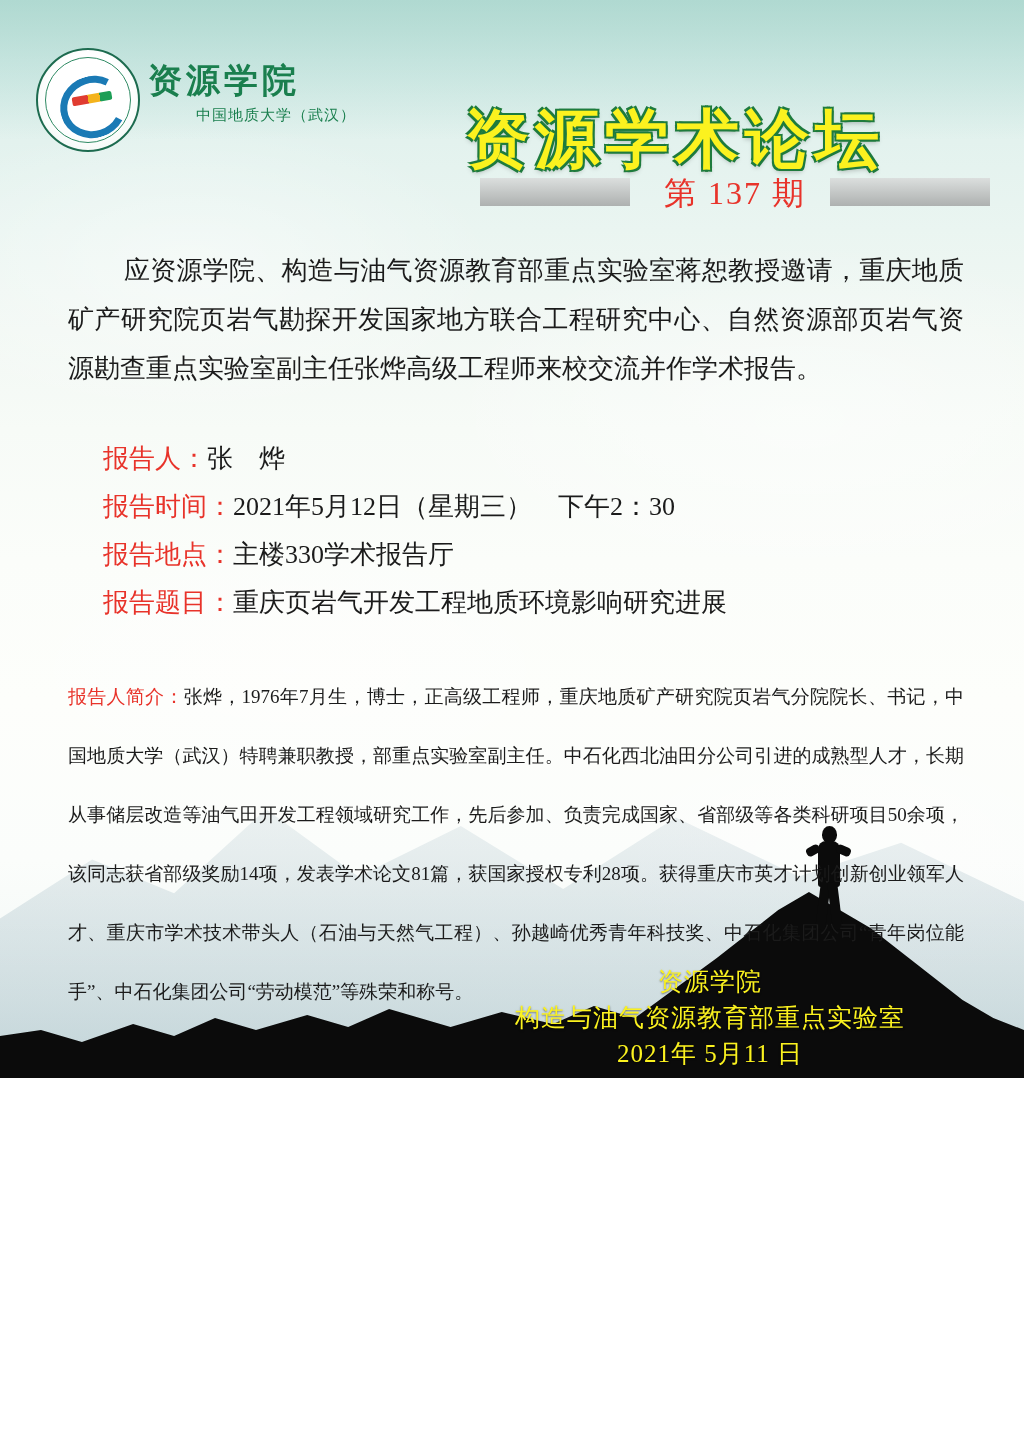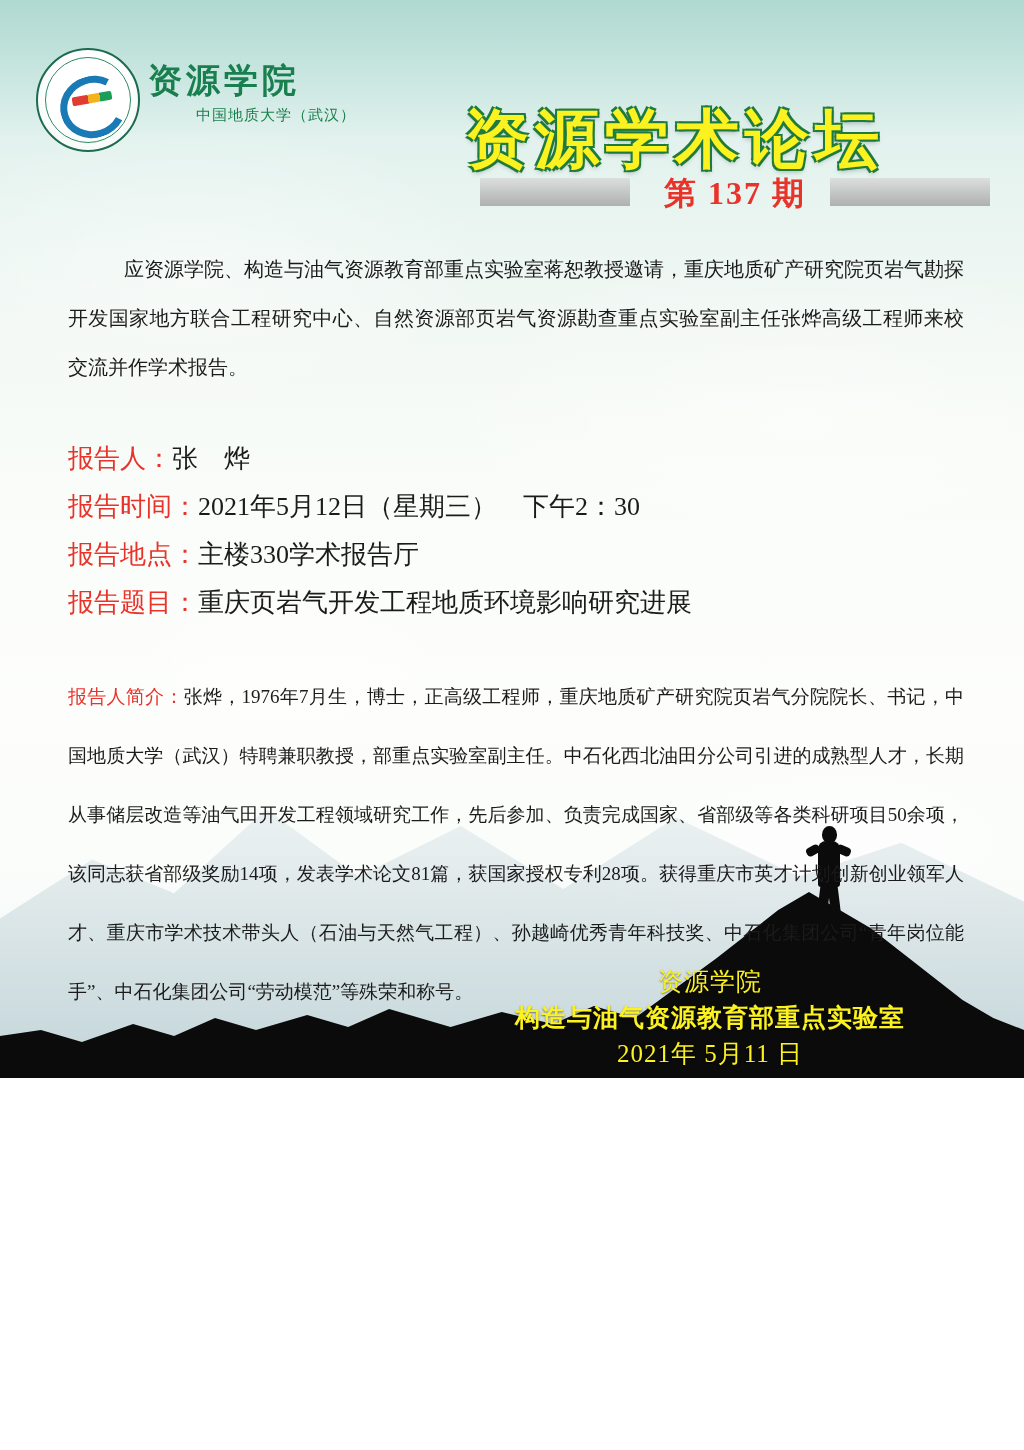--- a/index.html
+++ b/index.html
@@ -160,49 +160,50 @@
     opacity: 0.75;
   }
   .issue-band .band-left { left: 0; width: 150px; }
   .issue-band .band-right { right: 0; width: 160px; }
   .issue-text {
     position: absolute;
     left: 0; right: 0;
     top: 0;
     text-align: center;
     font-size: 32px;
-    font-weight: bold;
+    font-weight: normal;
     color: #e8332a;
     letter-spacing: 2px;
     font-family: "Liberation Serif", "DejaVu Serif", serif;
   }
 
   
   .content {
     position: absolute;
     left: 68px;
     top: 246px;
     width: 896px;
   }
   .para {
-    font-size: 20px;
+    font-size: 26px;
     line-height: 49px;
     color: #1b1b1b;
     text-align: justify;
-    font-family: Liberation Mono, monospace;
+    font-family: Liberation Sans, sans-serif;
   }
   .para.indent { text-indent: 56px; }
 
   .info-block { margin-top: 42px; }
   .info-line {
     font-size: 26px;
     line-height: 48px;
     color: #1b1b1b;
     font-family: "Liberation Serif", "DejaVu Serif", serif;
     white-space: nowrap;
+    margin-left: 35px;
   }
   .label-red {
     color: #e8332a;
   }
 
   .bio-block { margin-top: 40px; }
   .bio-text {
     font-size: 19px;
     line-height: 59px;
     color: #1b1b1b;
@@ -316,21 +317,21 @@
     width: 560px;
     color: #fbf21f;
     font-family: "Liberation Serif", "DejaVu Serif", serif;
     text-shadow: 0 1px 2px rgba(0,0,0,0.5);
   }
   .footer div {
     line-height: 36px;
     letter-spacing: 1px;
   }
   .footer .f1 { font-size: 25px; }
-  .footer .f2 { font-size: 25px; font-weight: bold; }
+  .footer .f2 { font-size: 25px; font-weight: normal; }
   .footer .f3 { font-size: 25px; }
 </style>
 </head>
 <body>
 
 <div id="poster">
 
   <div class="cloud" style="left:-120px; top:120px; width:620px; height:300px; opacity:.55;"></div>
   <div class="cloud" style="left:420px; top:240px; width:760px; height:360px; opacity:.5;"></div>
   <div class="cloud" style="left:-60px; top:520px; width:700px; height:300px; opacity:.45;"></div>

